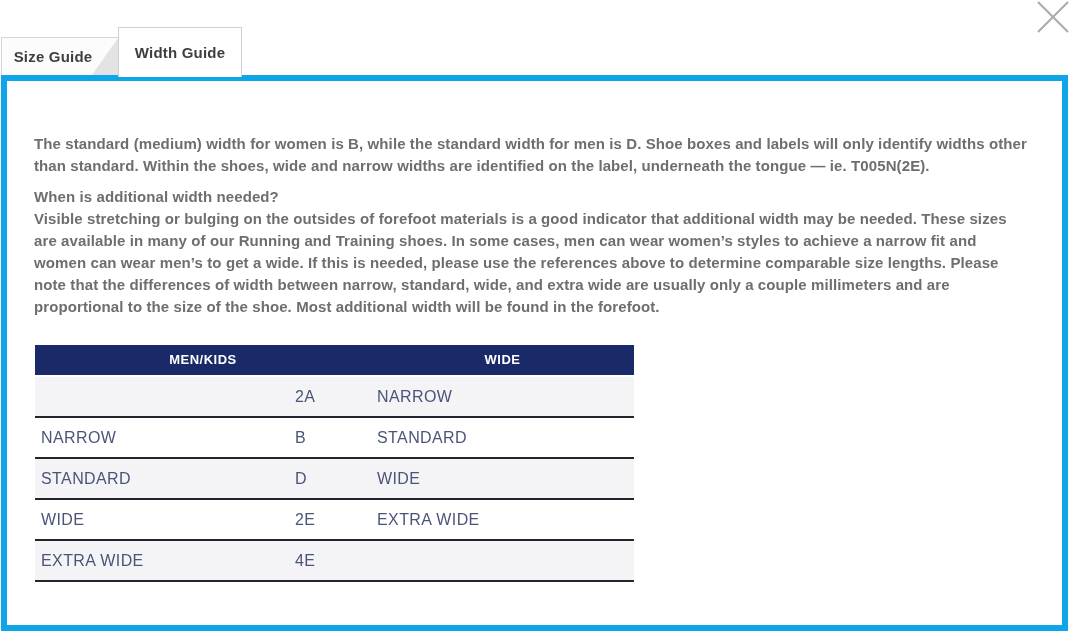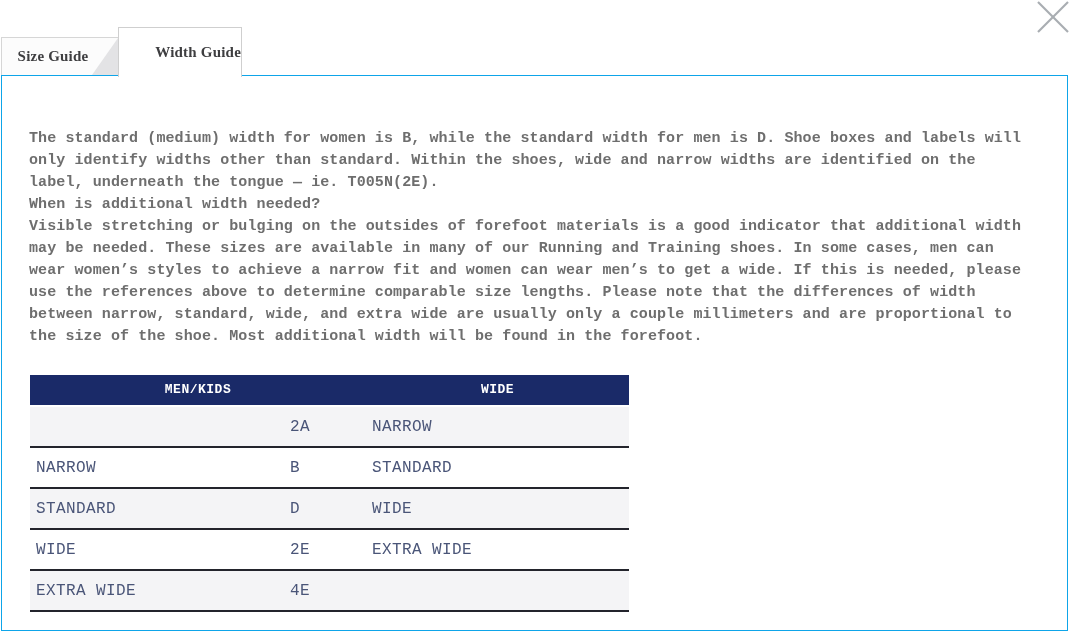--- a/index.html
+++ b/index.html
@@ -22,21 +22,20 @@
     z-index:5;
   }
 
   
   .tab {
     position:absolute;
     display:flex; align-items:center; justify-content:center;
     font-size:15px; font-weight:700; color:#3e3e40;
     letter-spacing:0.2px;
     cursor:pointer;
-    font-family:Liberation Serif, serif;
   }
   .tab-inactive {
     left:1px; top:37px; width:117px; height:38px;
     background:#fcfcfc;
     border:1px solid #d6d6d6;
     border-bottom:none; border-right:none;
     z-index:2;
   }
   .tab-inactive::after {
     content:"";
@@ -45,42 +44,40 @@
     border-left:26px solid transparent;
     border-bottom:37px solid #e3e3e5;
   }
   .tab-inactive .tab-label { position:relative; z-index:1; padding-right:14px; }
   .tab-active {
     left:118px; top:27px; width:124px; height:50px;
     background:#ffffff;
     border:1px solid #cfcfcf;
     border-bottom:none;
     z-index:3;
-    justify-content:flex-end;
   }
 
   
   .panel {
     position:absolute;
     left:1px; top:75px;
     width:1067px; height:556px;
     background:#ffffff;
-    border:1px solid #0ea5e9;
+    border:6px solid #0ea5e9;
     z-index:1;
-    font-family:Liberation Mono, monospace;
   }
   .panel-content {
     padding:52px 30px 0 27px;
     color:#6e6e6e;
     font-size:15px;
     font-weight:600;
     line-height:22px;
     letter-spacing:0.1px;
   }
-  .para-group { margin-top:0; }
+  .para-group { margin-top:9px; }
 
   
   table.width-table {
     border-collapse:collapse;
     table-layout:fixed;
     width:599px;
     margin:27px 0 0 1px;
   }
   .width-table col.c1 { width:254px; }
   .width-table col.c2 { width:82px; }

